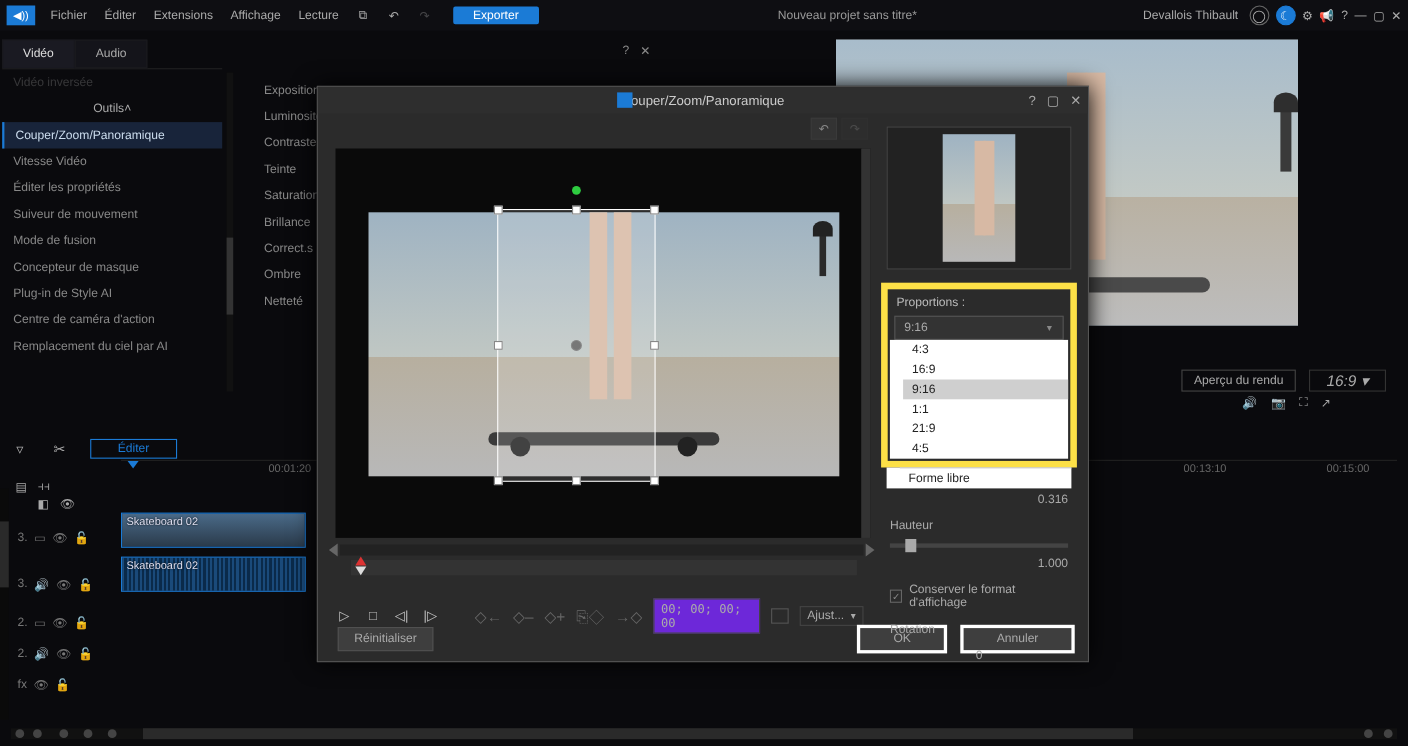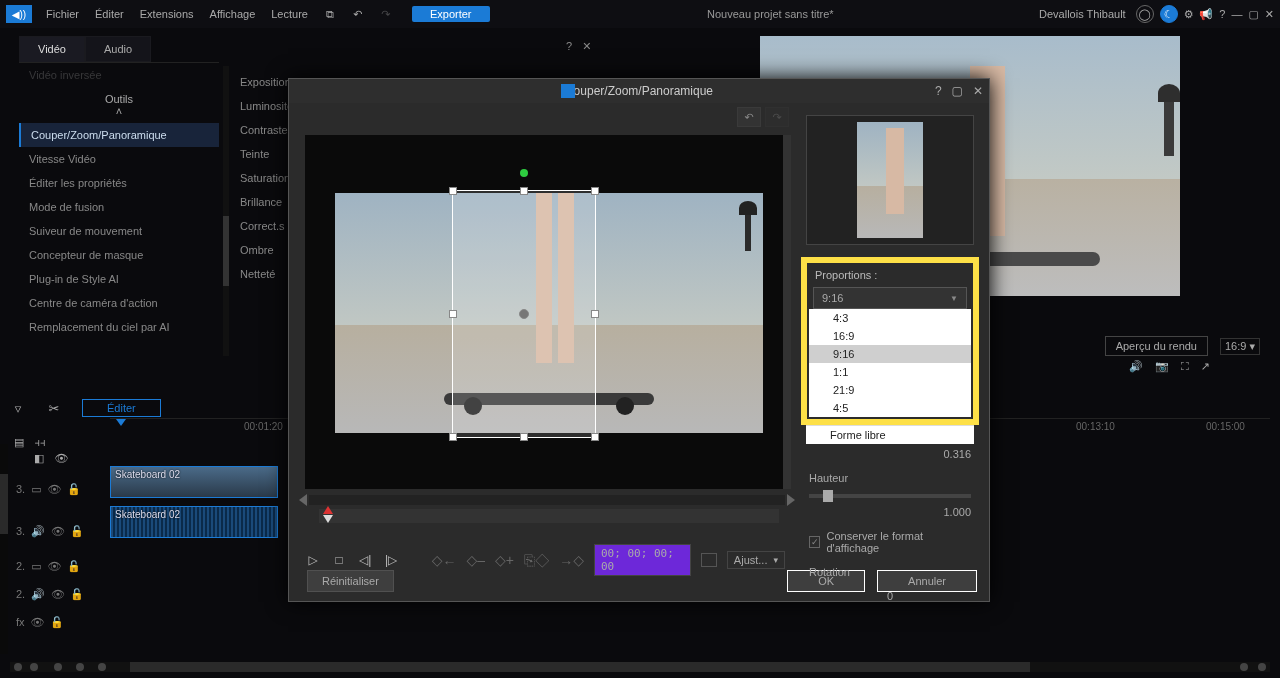--- a/index.html
+++ b/index.html
@@ -11,27 +11,27 @@
 .menubar .mitem { padding:0 8px; cursor:pointer; }
 .menubar .miconbtn { width:22px; height:22px; display:flex; align-items:center; justify-content:center; margin:0 3px; cursor:pointer; }
 .menubar .export { background:#1b7bd6; color:#fff; padding:2px 18px; border-radius:2px; margin:0 12px; cursor:pointer; }
 .menubar .title { flex:1; text-align:center; color:#999; }
 .menubar .right { display:flex; align-items:center; gap:6px; }
 .menubar .right .user { margin-right:4px; }
 .menubar .right .circ { width:18px; height:18px; border-radius:50%; border:1px solid #666; display:flex; align-items:center; justify-content:center; }
 .menubar .right .circ.blue { background:#1b7bd6; border-color:#1b7bd6; color:#fff; }
 
 
-.leftpanel { position:absolute; top:36px; left:19px; width:200px; }
+.leftpanel { position:absolute; top:36px; left:2px; width:200px; }
 .tabs { display:flex; border-bottom:1px solid #222; }
 .tabs .tab { padding:6px 18px; cursor:pointer; border:1px solid #1a1a1f; background:#14141a; }
 .tabs .tab.active { background:#1a1a22; border-bottom:1px solid #1a1a22; color:#ddd; }
 .leftpanel .listrow { padding:6px 10px; color:#888; cursor:pointer; font-size:11px; }
 .leftpanel .listrow.sel { background:#18243a; color:#cde; border-left:2px solid #1b7bd6; }
-.leftpanel .listrow.hdr { display:flex; justify-content:flex-end; align-items:center; color:#aaa;flex-direction:column; }
+.leftpanel .listrow.hdr { display:flex; justify-content:center; align-items:center; color:#aaa; }
 .leftpanel .chev::after { content:"˄"; font-size:11px; }
 .leftscroll { position:absolute; right:-10px; top:30px; width:6px; height:290px; background:#111; }
 .leftscroll .thumb { position:absolute; top:150px; width:6px; height:70px; background:#333; }
 
 
 .fxlist { position:absolute; top:70px; left:236px; width:60px; }
 .fxlist div { padding:6px 4px; color:#888; font-size:11px; }
 
 
 .libhdr { position:absolute; top:40px; left:566px; display:flex; gap:10px; }
@@ -41,21 +41,21 @@
 .rpreview { position:absolute; top:36px; right:100px; width:420px; height:260px; background:#bcc8d2; overflow:hidden; }
 .rpreview .sky { position:absolute; inset:0; background:linear-gradient(#a8bccb 0%, #c2c9c5 55%, #b9b1a2 55%, #bdbdbd 100%); }
 .rpreview .board { position:absolute; bottom:30px; left:50%; transform:translateX(-50%); width:260px; height:14px; background:#4a4a4a; border-radius:8px; }
 .rpreview .leg { position:absolute; top:30px; left:50%; width:18px; height:170px; background:#d7b9a4; }
 .rpreview .leg.l2 { left:54%; }
 .rpreview .palm { position:absolute; right:6px; top:60px; width:10px; height:60px; background:#3a3a3a; }
 .rpreview .palm::before { content:""; position:absolute; top:-12px; left:-6px; width:22px; height:18px; background:#2e2e2e; border-radius:50% 50% 0 0; }
 
 .rtoolbar { position:absolute; top:336px; right:20px; display:flex; align-items:center; gap:12px; }
 .rtoolbar .btn { border:1px solid #444; padding:3px 10px; cursor:pointer; font-size:11px; }
-.rtoolbar .ratio { font-size:11px; border:1px solid #333; padding:1px 4px; }
+.rtoolbar .ratio { font-size:14px; border:1px solid #333; padding:1px 15px;font-style:italic; }
 
 
 .tlbar { position:absolute; top:396px; left:10px; width:260px; height:24px; display:flex; align-items:center; gap:20px; }
 .tlbar .ico { width:16px; text-align:center; cursor:pointer; font-size:13px; }
 .tlbar .edit { border:1px solid #1b7bd6; color:#1b7bd6; padding:2px 24px; cursor:pointer; }
 .ruler { position:absolute; top:418px; left:110px; right:10px; height:16px; border-top:1px solid #222; }
 .ruler .tick { position:absolute; top:2px; font-size:10px; color:#666; }
 .ruler .playhead { position:absolute; left:6px; top:0; width:0; height:0; border-left:5px solid transparent; border-right:5px solid transparent; border-top:7px solid #1b7bd6; }
 .trackicons { position:absolute; top:444px; left:10px; width:100px; }
 .trackicons .row { height:42px; display:flex; align-items:center; gap:6px; padding-left:6px; }
@@ -115,35 +115,35 @@
 .mctrl .pb { width:18px; height:18px; display:flex; align-items:center; justify-content:center; cursor:pointer; color:#bbb; font-size:12px; }
 .mctrl .kf { color:#666; font-size:14px; cursor:pointer; }
 .mctrl .tc { border:1px solid #444; padding:2px 6px; font-family:monospace; font-size:11px; background:#6d28d9; }
 .mctrl .gridico { width:18px; height:14px; border:1px solid #555; cursor:pointer; }
 .mctrl .fit { border:1px solid #444; padding:2px 6px; display:flex; align-items:center; gap:6px; cursor:pointer; }
 .mctrl .fit::after { content:"▾"; font-size:9px; }
 
 .mbtnbar { position:absolute; bottom:6px; left:0; right:0; height:28px; display:flex; align-items:center; }
 .mbtnbar .reset { margin-left:18px; background:#3e3e3e; padding:4px 14px; cursor:pointer; border:1px solid #505050; }
 .mbtnbar .sp { flex:1; }
-.mbtnbar .ok,.mbtnbar .cancel { background:#3e3e3e; padding:4px 30px; margin-right:12px; cursor:pointer; border:1px solid #ffffff; }
+.mbtnbar .ok,.mbtnbar .cancel { background:#3e3e3e; padding:4px 30px; margin-right:12px; cursor:pointer; border:3px solid #ffffff; }
 
 
 .mside { position:absolute; top:30px; right:10px; width:178px; }
 .mthumb { width:168px; height:130px; border:1px solid #444; background:#222; margin:6px auto 12px; display:flex; align-items:center; justify-content:center; }
 .mthumb .inner { width:66px; height:116px; background:linear-gradient(#9fb3c2 0%, #c0c7c3 55%, #b7af9f 55%, #b8b8b8 100%); position:relative; }
 .mthumb .inner .lg { position:absolute; left:44%; top:6px; width:10px; height:86px; background:#d7b9a4; }
 .mthumb .inner .lg.l2 { left:56%; }
 
 .propbox { border:6px solid #fde047; padding:4px 2px 2px; }
 .propbox .lbl { padding:2px 6px; color:#bbb; font-size:11px; }
 .propbox .sel { margin:4px 4px 0; height:22px; background:#333; border:1px solid #555; display:flex; align-items:center; justify-content:space-between; padding:0 8px; cursor:pointer; }
 .propbox .sel::after { content:"▼"; font-size:8px; color:#888; }
 .dd { background:#fff; }
-.dd .opt { padding:3px 24px; color:#222; font-size:11px; cursor:pointer; }
+.dd .opt { padding:3px 8px; color:#222; font-size:11px; cursor:pointer;margin-left:12px; }
 .dd .opt.sel2 { background:#cfcfcf; }
 .dd .opt.free { border-top:1px solid #ddd; }
 
 .mside .row2 { padding:6px 8px; display:flex; justify-content:space-between; align-items:center; }
 .mside .slider { position:relative; height:4px; background:#444; margin:4px 8px 2px; }
 .mside .slider .kn { position:absolute; top:-4px; width:10px; height:12px; background:#aaa; }
 .mside .chk { display:flex; align-items:center; gap:6px; padding:6px 8px; font-size:11px; color:#999; }
 .mside .chk .box { width:12px; height:12px; border:1px solid #666; display:flex; align-items:center; justify-content:center; font-size:9px; color:#888; }
 </style>
 </head>
@@ -180,22 +180,22 @@
     <div class="tab">Audio</div>
   </div>
   <div class="listrow" style="opacity:.35">Vidéo inversée</div>
   <div class="listrow hdr">
     <span>Outils</span>
       <span class="chev"></span>
   </div>
   <div class="listrow sel">Couper/Zoom/Panoramique</div>
   <div class="listrow">Vitesse Vidéo</div>
   <div class="listrow">Éditer les propriétés</div>
+  <div class="listrow">Suiveur de mouvement</div>
   <div class="listrow">Mode de fusion</div>
-  <div class="listrow">Suiveur de mouvement</div>
   <div class="listrow">Concepteur de masque</div>
   <div class="listrow">Plug-in de Style AI</div>
   <div class="listrow">Centre de caméra d'action</div>
   <div class="listrow">Remplacement du ciel par AI</div>
   <div class="leftscroll">
       <div class="thumb"></div>
     </div>
 </div>
 
 <div class="fxlist">

